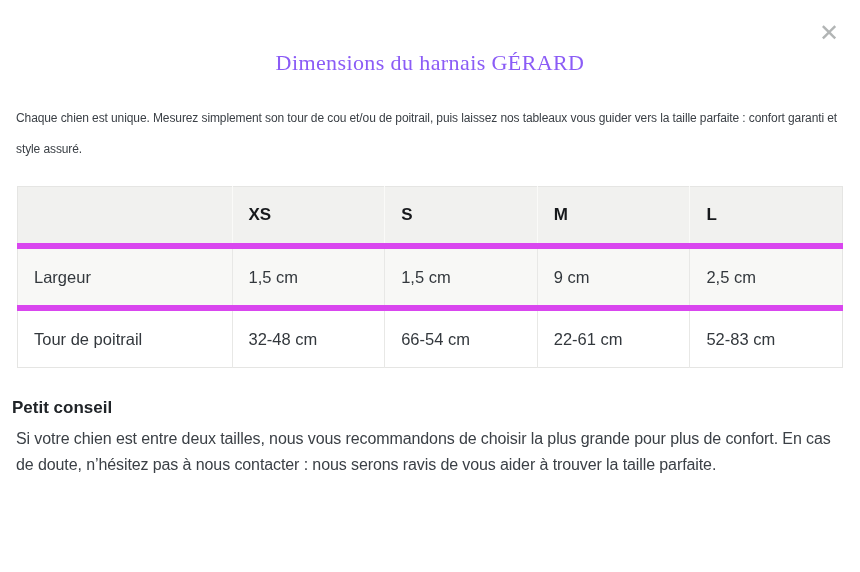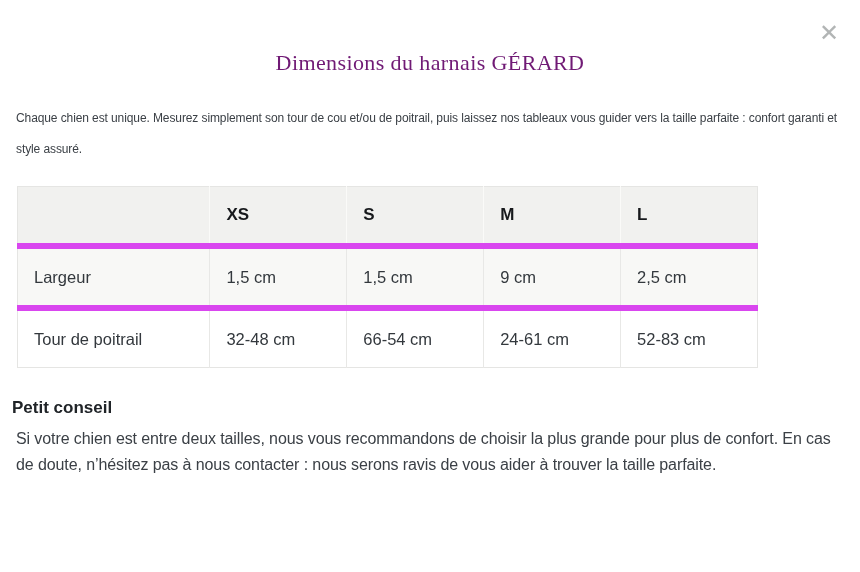--- a/index.html
+++ b/index.html
@@ -38,32 +38,32 @@
     font-family: "DejaVu Sans", sans-serif;
   }
   h2.modal-title {
     margin: 0;
     padding-top: 50px;
     text-align: center;
     font-family: "Liberation Serif", "DejaVu Serif", serif;
     font-weight: 400;
     font-size: 22px;
     letter-spacing: 0.4px;
-    color: #701a75;
+    color: #8b5cf6;
   }
   p.intro {
     margin: 27px 16px 0 16px;
     font-size: 12px;
     line-height: 31px;
     letter-spacing: -0.1px;
     color: #3b4046;
   }
   table.size-table {
     margin: 21px 17px 0 17px;
-    width: 741px;
+    width: 826px;
     border-collapse: collapse;
     table-layout: fixed;
     font-size: 16.5px;
     color: #33383d;
     border: 1px solid #e5e5e3;
   }
   table.size-table col.c-label { width: 26%; }
   table.size-table col.c-size  { width: 18.5%; }
   thead th {
     background: #f1f1ef;
@@ -136,21 +136,21 @@
         <td>Largeur</td>
         <td>1,5 cm</td>
         <td>1,5 cm</td>
         <td>9 cm</td>
         <td>2,5 cm</td>
       </tr>
       <tr>
         <td>Tour de poitrail</td>
         <td>32-48 cm</td>
         <td>66-54 cm</td>
-        <td>24-61 cm</td>
+        <td>22-61 cm</td>
         <td>52-83 cm</td>
       </tr>
     </tbody>
   </table>
 
   <h3 class="tip-heading">Petit conseil</h3>
 
   <p class="tip-body">Si votre chien est entre deux tailles, nous vous recommandons de choisir la plus grande pour plus de confort. En cas de doute, n’hésitez pas à nous contacter : nous serons ravis de vous aider à trouver la taille parfaite.</p>
 
 </div>

